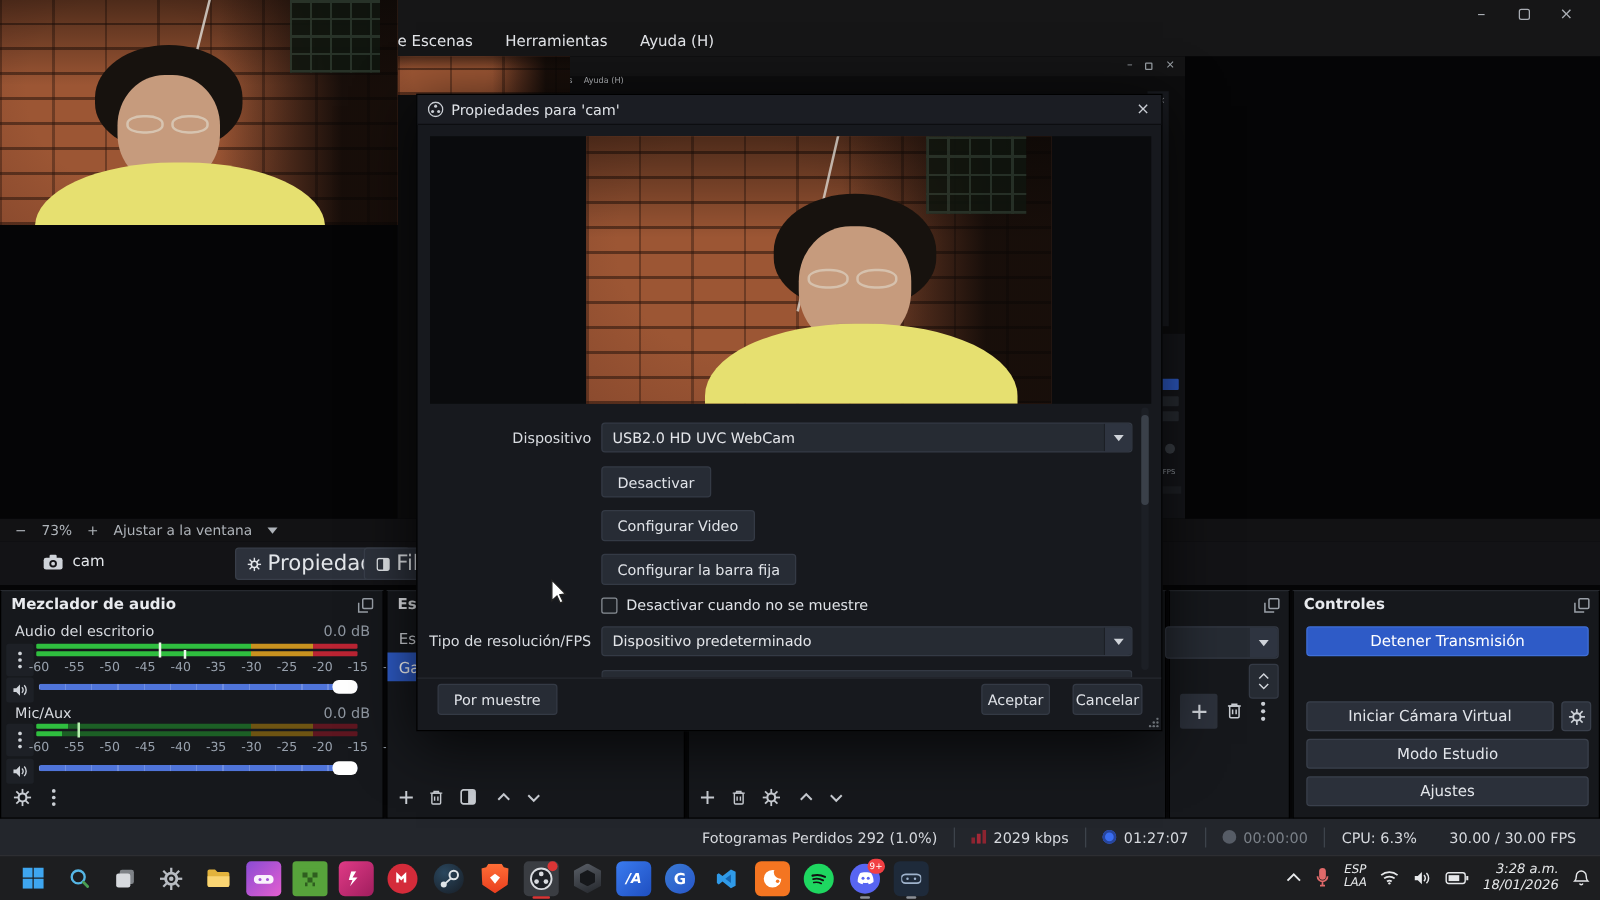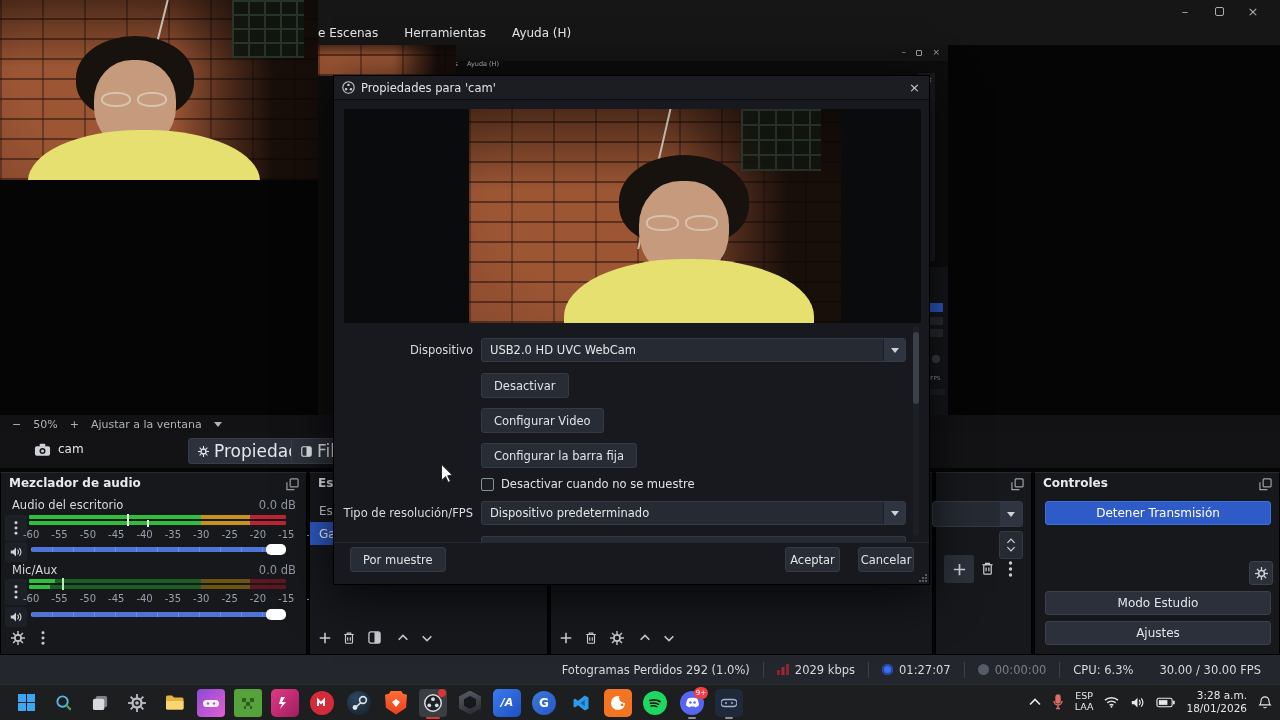--- a/index.html
+++ b/index.html
@@ -79,21 +79,21 @@
     display:flex; align-items:center; justify-content:flex-end; font-size:11.5px; color:#d6d9de; padding-right:6px; }
   .seg { display:flex; align-items:center; gap:6px; padding:0 13px; }
   .segdiv { width:1px; height:16px; background:#3d434b; }
 
   
   #taskbar { left:0; top:684px; width:1280px; height:36px; background:#1d1e20; border-top:1px solid #2d2e32;
     display:flex; align-items:center; padding-left:12px; }
   .tb-slot { width:28px; height:28px; margin-right:9px; border-radius:4px; display:flex;
     align-items:center; justify-content:center; position:relative; }
   .tb-ind { position:absolute; bottom:-2px; left:10px; width:8px; height:2px; background:#8a8f96; border-radius:1px; }
-  #tray { position:absolute; right:8px; top:684px; height:36px; display:flex; align-items:center; gap:11px; color:#e6e8ea; }
+  #tray { position:absolute; right:8px; top:684px; height:36px; display:flex; align-items:center; gap:11px; color:#e6e8ea;font-style:italic; }
   .tray-ic { color:#e6e8ea; }
 </style>
 </head>
 <body>
 
 <div class="a" id="titlebar">
   <div class="a winctl" style="left:1172px;top:2px;">–</div>
   <div class="a winctl" style="left:1206px;top:2px;">
     <span class="restore-box"></span>
     </div>
@@ -140,21 +140,21 @@
   <div class="shape" style="left:76px;top:36px;width:118px;height:84px;background:#17120e;border-radius:52% 52% 46% 46%;"></div>
   <div class="shape" style="left:94px;top:60px;width:82px;height:88px;background:#c69b7d;border-radius:46%;"></div>
   <div class="shape" style="left:101px;top:92px;width:30px;height:15px;border:2px solid rgba(225,218,205,.65);border-radius:45%;"></div>
   <div class="shape" style="left:137px;top:92px;width:30px;height:15px;border:2px solid rgba(225,218,205,.65);border-radius:45%;"></div>
   <div class="shape" style="left:124px;top:132px;width:26px;height:18px;background:#b98f72;"></div>
   <div class="shape" style="left:28px;top:130px;width:232px;height:54px;background:#e6e070;border-radius:48% 48% 0 0 / 95% 95% 0 0;"></div>
 </div>
 
 <div class="a" id="zoombar">
   <span>−</span>
-  <span>50%</span>
+  <span>73%</span>
   <span>+</span>
   <span style="margin-left:0;">Ajustar a la ventana</span>
   <span class="tri-dn" style="border-top-color:#aeb3b9;"></span>
 </div>
 
 <div class="a" id="contextbar">
   <span class="a" style="left:34px;top:10px;color:#cfd3d9;">
     <svg width="17" height="14" viewBox="0 0 18 14" fill="currentColor">
         <rect x="1" y="3" width="16" height="10" rx="2"></rect>
         <rect x="6" y="0.5" width="6" height="3" rx="1"></rect>
@@ -430,20 +430,21 @@
 
 <div class="a dock" style="left:1034px;top:472px;width:246px;height:183px;">
   <div class="dock-hdr">Controles</div>
   <span class="popout">
     <svg width="13" height="13" viewBox="0 0 14 14" fill="none" stroke="currentColor" stroke-width="1.3">
         <rect x="4.5" y="1" width="8.5" height="8.5" rx="1"></rect>
         <path d="M1 4.5v8h8"></path>
       </svg>
     </span>
   <div class="ctl-btn" style="top:28px;background:var(--accent);border-color:#3f6fd8;color:#fff;">Detener Transmisión</div>
+  <div class="ctl-btn" style="top:88px;width:198px;">Iniciar Cámara Virtual</div>
   <div class="a sq-btn" style="left:214px;top:88px;width:24px;height:24px;background:#2b303a;border:1px solid #3a404c;border-radius:3px;">
     <svg width="13" height="13" viewBox="0 0 20 20" fill="currentColor">
         <g>
           <rect x="9" y="0" width="2" height="5"></rect>
           <rect x="9" y="15" width="2" height="5"></rect>
           <rect x="0" y="9" width="5" height="2"></rect>
           <rect x="15" y="9" width="5" height="2"></rect>
         </g>
         <g transform="rotate(45 10 10)">
           <rect x="9" y="0" width="2" height="5"></rect>

